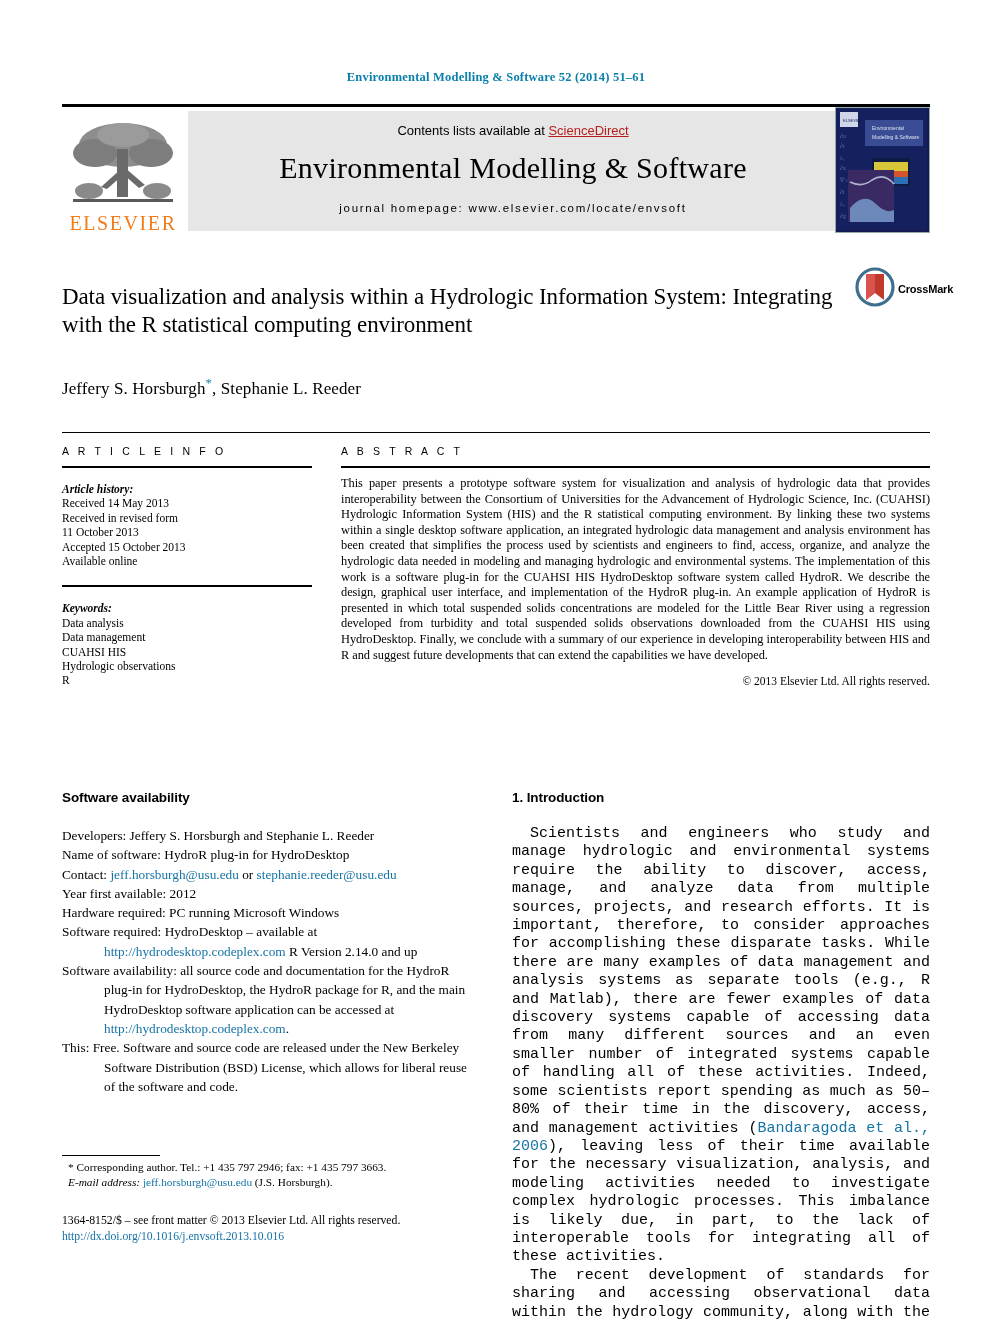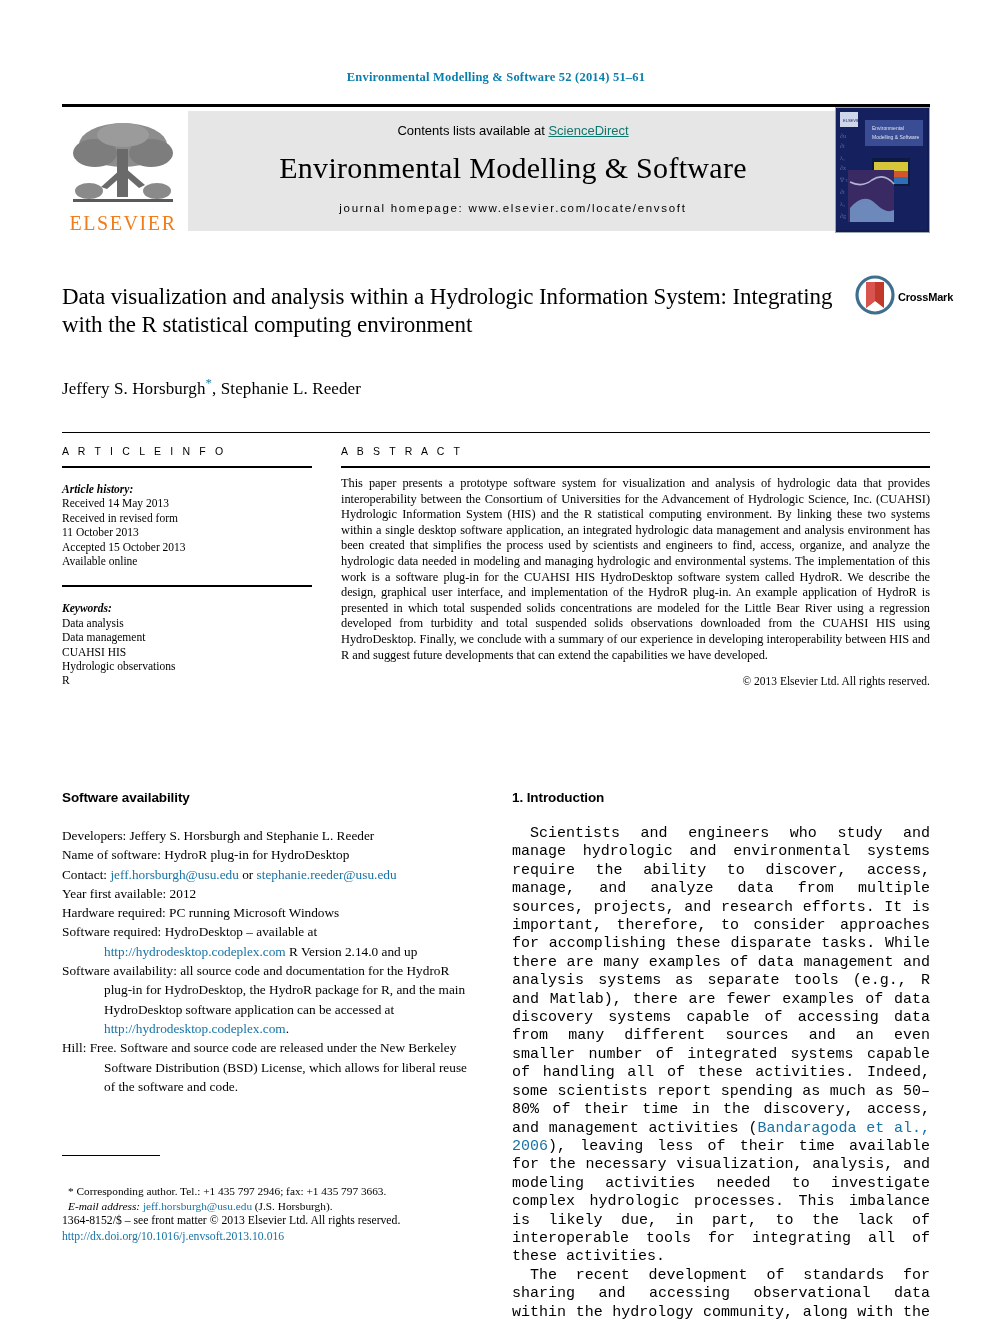--- a/index.html
+++ b/index.html
@@ -71,21 +71,21 @@
     background: #e6e6e6;
     text-align: center;
   }
   .contents-line {
     font-family: "Liberation Sans", sans-serif;
     font-size: 13px;
     padding-top: 12px;
     color: #000;
   }
   .contents-line .sd {
-    color: #0f766e;
+    color: #b91c1c;
   }
   .journal-title {
     font-family: "Liberation Serif", serif;
     font-size: 30px;
     margin-top: 13px;
     letter-spacing: .3px;
   }
   .homepage-line {
     font-family: "Liberation Sans", sans-serif;
     font-size: 11.5px;
@@ -125,21 +125,21 @@
   .authors .star { color:#1a7fa5; font-size:13px; vertical-align: super;}
   .affil {
     font-family: "Liberation Serif", serif;
     font-style: italic;
     font-size: 11px;
     margin-top: 7px;
     letter-spacing: .1px;
   }
   .crossmark {
     position: absolute;
-    left: 855px; top: 272px;
+    left: 855px; top: 264px;
     width: 88px;
     height: 50px;
     display: flex;
     align-items: center;
   }
   .cm-text {
     font-family: "Liberation Sans", sans-serif;
     font-size: 11px;
     font-weight: bold;
     margin-left: 3px;
@@ -248,21 +248,21 @@
   
   .fn-rule {
     position: absolute;
     left: 62px; top: 1155px;
     width: 98px;
     height: 1px;
     background: #000;
   }
   .footnote {
     position: absolute;
-    left: 62px; top: 1184px;
+    left: 62px; top: 1160px;
     width: 420px;
     font-family: "Liberation Serif", serif;
     font-size: 11.3px;
     line-height: 15px;
   }
   .footnote .ind { padding-left: 14px; text-indent: -8px;}
   .footnote i { font-style: italic; }
   .issn {
     position: absolute;
     left: 62px; top: 1213px;
@@ -390,21 +390,21 @@
   <div class="col-left">
     <div class="h-avail">Software availability</div>
     <div class="avail-list">
       <p class="avail-item"><span>Developers:</span><span> Jeffery S. Horsburgh and Stephanie L. Reeder</span></p>
       <p class="avail-item"><span>Name of software:</span><span> HydroR plug-in for HydroDesktop</span></p>
       <p class="avail-item"><span>Contact:</span> <a class="lk" href="#">jeff.horsburgh@usu.edu</a><span> or </span><a class="lk" href="#">stephanie.reeder@usu.edu</a></p>
       <p class="avail-item"><span>Year first available:</span><span> 2012</span></p>
       <p class="avail-item"><span>Hardware required:</span><span> PC running Microsoft Windows</span></p>
       <p class="avail-item hang2" style="text-indent:-42px;"><span>Software required:</span><span> HydroDesktop – available at </span><a class="lk" href="#">http://hydrodesktop.codeplex.com</a><span> R Version 2.14.0 and up</span></p>
       <p class="avail-item hang2" style="text-indent:-42px;"><span>Software availability:</span><span> all source code and documentation for the HydroR plug-in for HydroDesktop, the HydroR package for R, and the main HydroDesktop software application can be accessed at </span><a class="lk" href="#">http://hydrodesktop.codeplex.com</a><span>.</span></p>
-      <p class="avail-item hang2" style="text-indent:-42px;"><span>Hill:</span><span> Free. Software and source code are released under the New Berkeley Software Distribution (BSD) License, which allows for liberal reuse of the software and code.</span></p>
+      <p class="avail-item hang2" style="text-indent:-42px;"><span>This:</span><span> Free. Software and source code are released under the New Berkeley Software Distribution (BSD) License, which allows for liberal reuse of the software and code.</span></p>
     </div>
   </div>
 
   <div class="col-right">
     <div class="h-intro">1.  Introduction</div>
     <div class="intro-body">
       <p><span>Scientists and engineers who study and manage hydrologic and environmental systems require the ability to discover, access, manage, and analyze data from multiple sources, projects, and research efforts. It is important, therefore, to consider approaches for accomplishing these disparate tasks. While there are many examples of data management and analysis systems as separate tools (e.g., R and Matlab), there are fewer examples of data discovery systems capable of accessing data from many different sources and an even smaller number of integrated systems capable of handling all of these activities. Indeed, some scientists report spending as much as 50–80% of their time in the discovery, access, and management activities (</span><a class="lk" href="#">Bandaragoda et al., 2006</a><span>), leaving less of their time available for the necessary visualization, analysis, and modeling activities needed to investigate complex hydrologic processes. This imbalance is likely due, in part, to the lack of interoperable tools for integrating all of these activities.</span></p>
       <p>The recent development of standards for sharing and accessing observational data within the hydrology community, along with the availability of robust, freely available data visualization and analysis software suggest a path forward. This paper focuses on two existing software technologies, the Consortium of Universities for</p>
     </div>
   </div>

